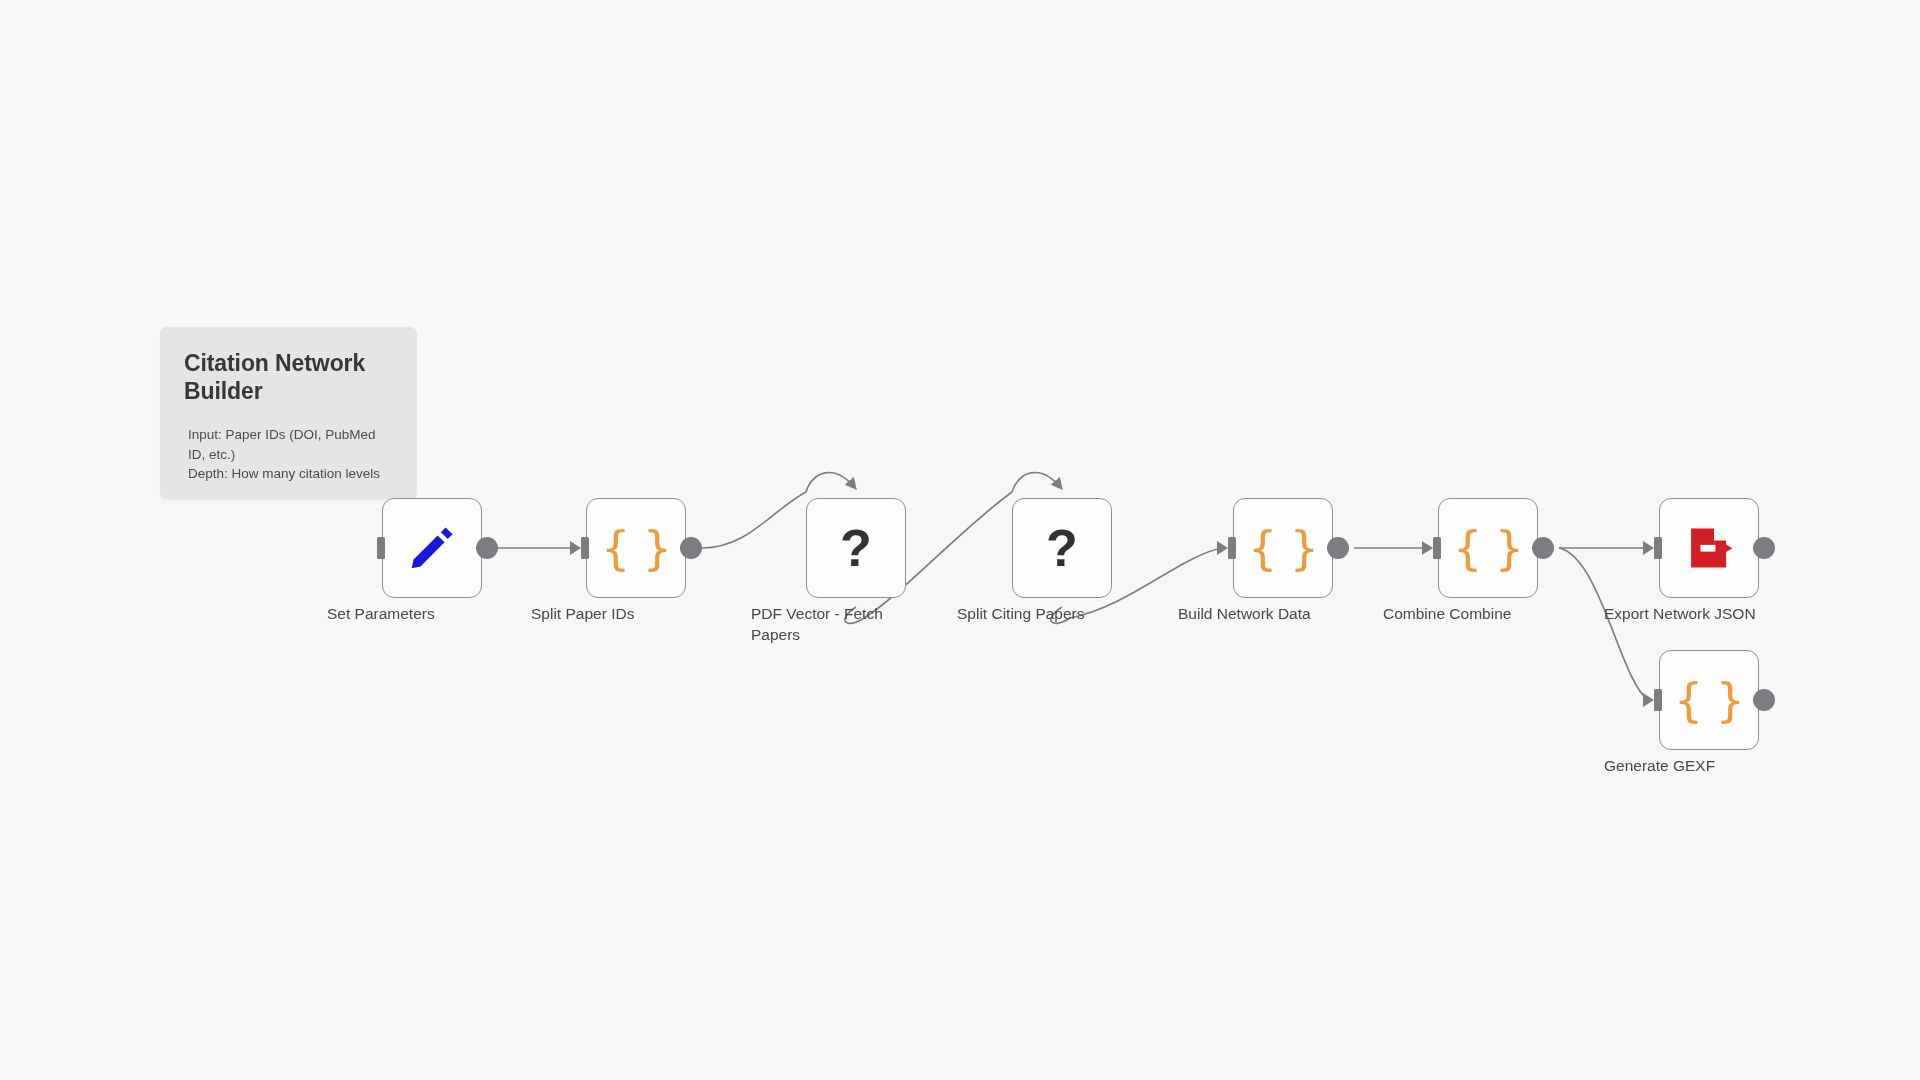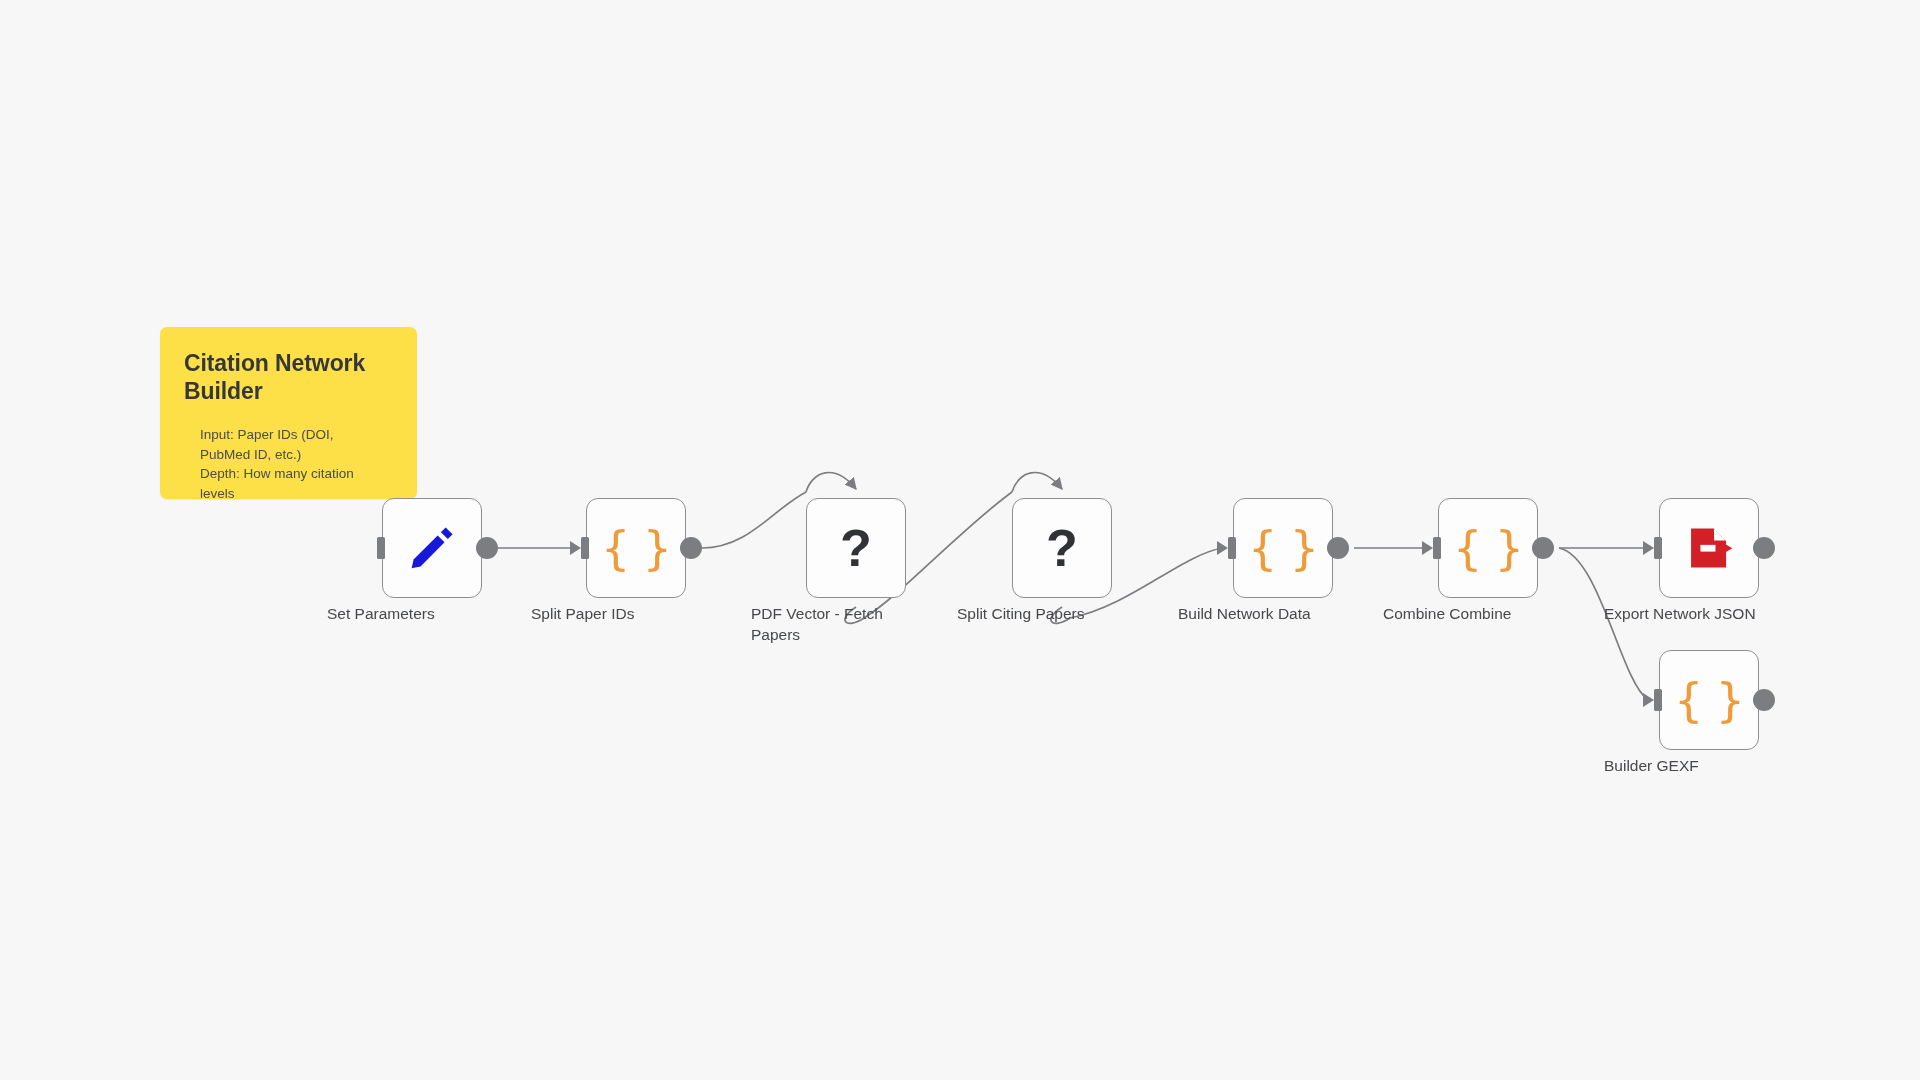--- a/index.html
+++ b/index.html
@@ -30,39 +30,39 @@
     top: 0;
     width: 1920px;
     height: 1080px;
     pointer-events: none;
   }
 
   
   .note {
     position: absolute;
     box-sizing: border-box;
-    background: #fde047;
+    background: #e5e5e5;
     border-radius: 7px;
     padding: 22px 24px 18px 24px;
     box-shadow: 0 1px 2px rgba(0,0,0,0.06);
   }
   .note-title {
     font-size: 23px;
     font-weight: bold;
     line-height: 1.22;
     color: #35373a;
     margin: 0 0 20px 0;
     letter-spacing: -0.1px;
   }
   .note-body {
     font-size: 13.5px;
     line-height: 1.45;
     color: #4a4c4f;
     white-space: pre-line;
-    margin: 16px;
+    margin: 4px;
   }
 
   
   .node {
     position: absolute;
     width: 0;
     height: 0;
   }
   .node-box {
     position: absolute;
@@ -253,16 +253,16 @@
     <div class="handle-out"></div>
     <div class="node-label">Export Network JSON</div>
   </div>
 
   <div class="node" style="left:1709px; top:700px;">
     <div class="node-box">
       <span class="icon-code">{ }</span>
     </div>
     <div class="handle-in arrowed"></div>
     <div class="handle-out"></div>
-    <div class="node-label">Builder GEXF</div>
+    <div class="node-label">Generate GEXF</div>
   </div>
 
 </div>
 
 </body></html>

